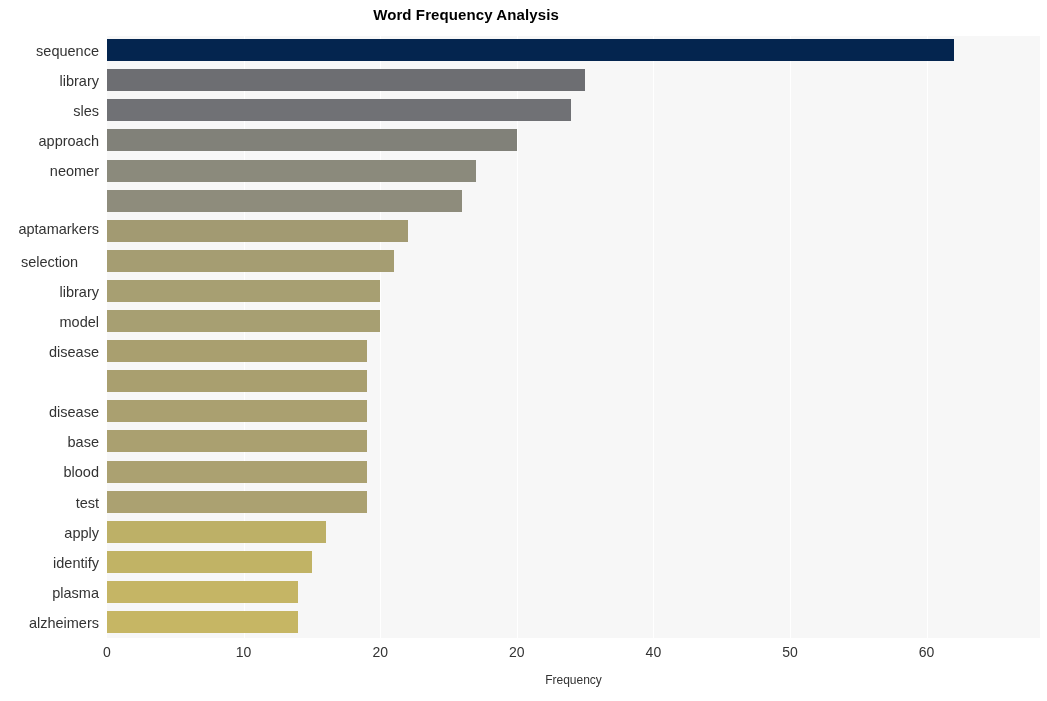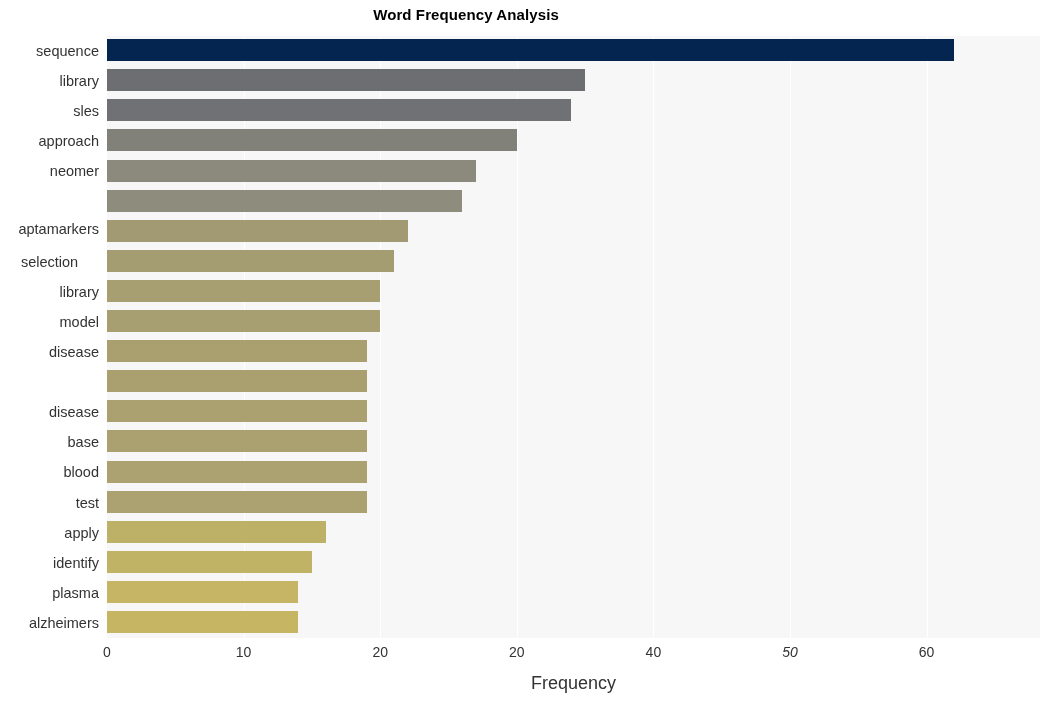--- a/index.html
+++ b/index.html
@@ -113,21 +113,21 @@
     color: #333333;
     white-space: nowrap;
   }
 
   .xaxis-title {
     position: absolute;
     left: 107px;
     top: 673px;
     width: 933px;
     text-align: center;
-    font-size: 18px;
+    font-size: 12px;
     color: #333333;
   }
 </style>
 </head>
 <body>
 
 <div id="chart-root">
 
   <div class="chart-title">Word Frequency Analysis</div>
 
@@ -224,19 +224,19 @@
       <div class="ytick-label" style="top: 541.8px; line-height: 30.1px; height: 30.1px;">plasma</div>
       <div class="ytick-label" style="top: 571.9px; line-height: 30.1px; height: 30.1px;">alzheimers</div>
     </div>
 
   <div class="xaxis-layer" id="xaxis-layer">
       <div class="xtick-label" style="left: 0px;">0</div>
       <div class="xtick-label" style="left: 136.603px;">10</div>
       <div class="xtick-label" style="left: 273.206px;">20</div>
       <div class="xtick-label" style="left: 409.81px;">20</div>
       <div class="xtick-label" style="left: 546.413px;">40</div>
-      <div class="xtick-label" style="left: 683.016px; font-style: italic;">50</div>
+      <div class="xtick-label" style="left: 683.016px;">50</div>
       <div class="xtick-label" style="left: 819.619px;">60</div>
     </div>
 
   <div class="xaxis-title">Frequency</div>
 
 </div>
 
 </body></html>

